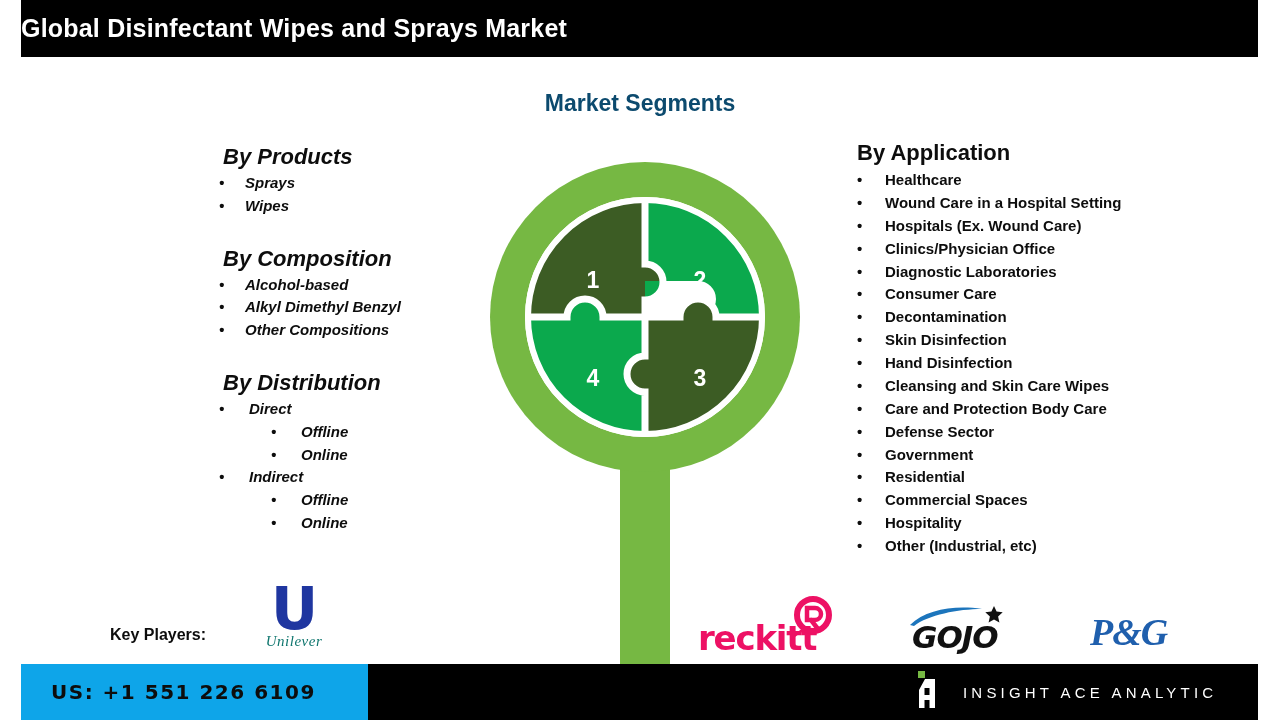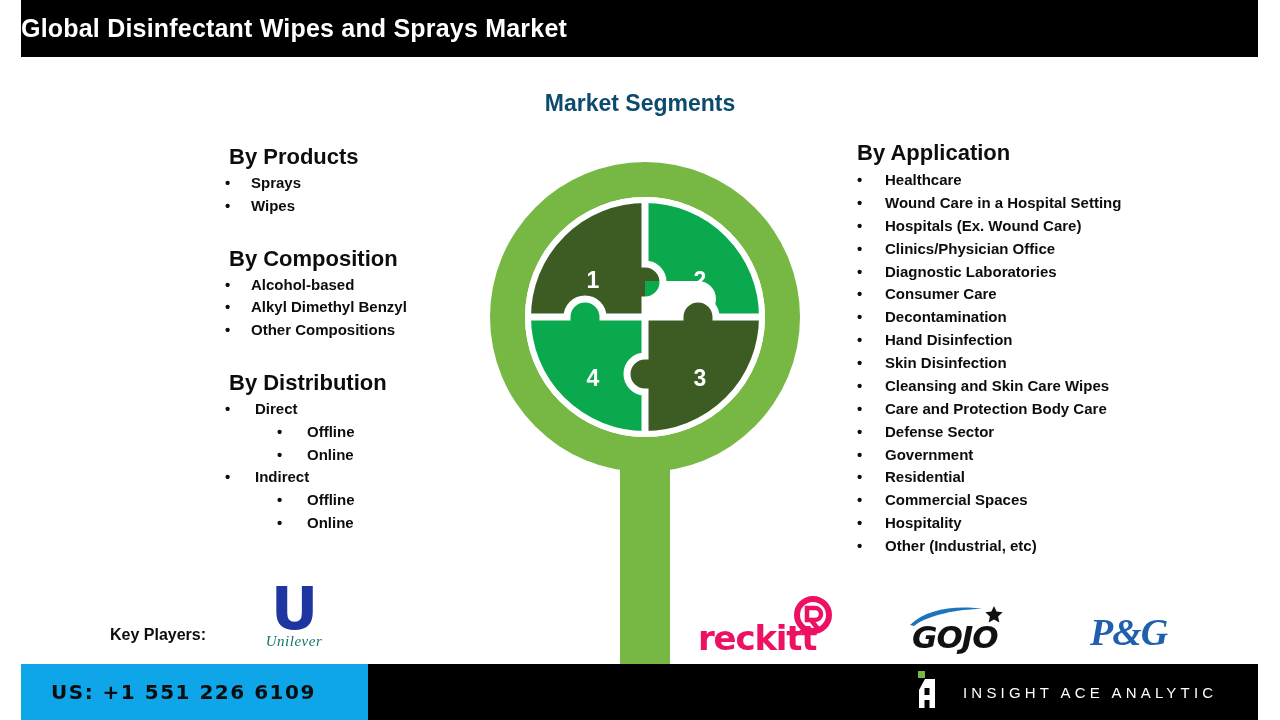--- a/index.html
+++ b/index.html
@@ -40,21 +40,21 @@
   .bullets li .dot::before{content:"\2022";}
   .sub-bullets{list-style:none;margin:0;padding:0 0 0 52px;}
   .sub-bullets li{
     font-size:15px;font-weight:bold;color:#0d0d0d;line-height:1.52;
     white-space:nowrap;display:flex;
   }
   .sub-bullets li .dot{width:30px;flex:none;}
   .sub-bullets li .dot::before{content:"\2022";}
 
   
-  .left-col{position:absolute;left:225px;top:144px;width:280px;}
+  .left-col{position:absolute;left:219px;top:144px;width:280px;font-style:italic;}
   .left-col .block{margin-bottom:22px;}
   .left-col .seg-head{padding-left:4px;}
   #block-products{margin-bottom:28px;}
   #block-products .seg-head{padding-left:4px;}
   #block-composition{margin-bottom:28px;}
   #block-composition .bullets li .dot{width:26px;}
   #block-distribution .bullets li .dot{width:30px;}
 
   
   .right-col{position:absolute;left:857px;top:140px;width:400px;}
@@ -243,25 +243,25 @@
       <li>
           <span class="dot"></span>
           <span>Consumer Care</span>
         </li>
       <li>
           <span class="dot"></span>
           <span>Decontamination</span>
         </li>
       <li>
           <span class="dot"></span>
+          <span>Skin Disinfection</span>
+        </li>
+      <li>
+          <span class="dot"></span>
           <span>Hand Disinfection</span>
-        </li>
-      <li>
-          <span class="dot"></span>
-          <span>Skin Disinfection</span>
         </li>
       <li>
           <span class="dot"></span>
           <span>Cleansing and Skin Care Wipes</span>
         </li>
       <li>
           <span class="dot"></span>
           <span>Care and Protection Body Care</span>
         </li>
       <li>

